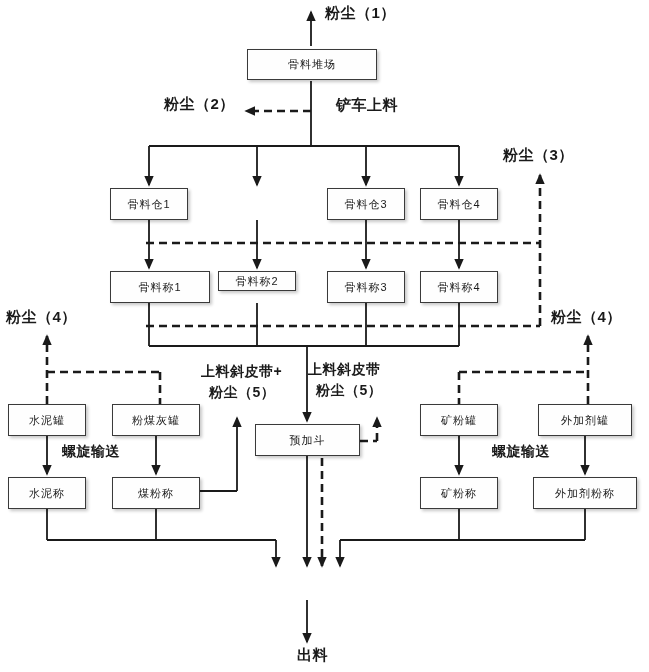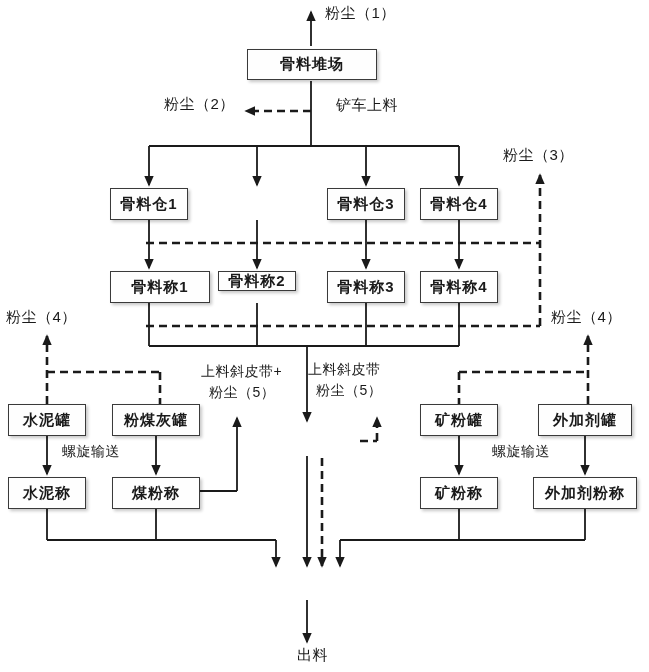--- a/index.html
+++ b/index.html
@@ -9,25 +9,25 @@
     position:relative; width:649px; height:672px;
     background:var(--background,#ffffff); overflow:hidden;
     color:var(--text,#1a1a1a);
   }
   svg.lines { position:absolute; left:0; top:0; }
   .node {
     position:absolute; display:flex; align-items:center; justify-content:center;
     background:var(--box-fill,#fefefe);
     border:1px solid var(--box-border,#3a3a3a);
     box-shadow:2px 2px 3px rgba(0,0,0,0.22);
-    font-size:15px; font-weight:700; letter-spacing:1px;
+    font-size:11px; font-weight:400; letter-spacing:1px;
     color:var(--text,#1a1a1a); white-space:nowrap; z-index:2;
   }
   .lbl {
-    position:absolute; font-size:15px; font-weight:400; letter-spacing:0.5px;
+    position:absolute; font-size:15px; font-weight:700; letter-spacing:0.5px;
     color:var(--text,#1a1a1a); white-space:nowrap; z-index:3;
   }
 </style>
 </head>
 <body>
 
 <div class="canvas">
 
   <svg class="lines" width="649" height="672" viewBox="0 0 649 672" aria-hidden="true">
     <defs>
@@ -113,20 +113,21 @@
   <div class="node" style="left:110px;top:271px;width:100px;height:32px">骨料称1</div>
   <div class="node" style="left:218px;top:271px;width:78px;height:20px">骨料称2</div>
   <div class="node" style="left:327px;top:271px;width:78px;height:32px">骨料称3</div>
   <div class="node" style="left:420px;top:271px;width:78px;height:32px">骨料称4</div>
 
   <div class="node" style="left:112px;top:404px;width:88px;height:32px">粉煤灰罐</div>
   <div class="node" style="left:8px;top:404px;width:78px;height:32px">水泥罐</div>
   <div class="node" style="left:8px;top:477px;width:78px;height:32px">水泥称</div>
   <div class="node" style="left:112px;top:477px;width:88px;height:32px">煤粉称</div>
 
+  <div class="node" style="left:255px;top:424px;width:105px;height:32px">预加斗</div>
 
   <div class="node" style="left:420px;top:404px;width:78px;height:32px">矿粉罐</div>
   <div class="node" style="left:538px;top:404px;width:94px;height:32px">外加剂罐</div>
   <div class="node" style="left:420px;top:477px;width:78px;height:32px">矿粉称</div>
   <div class="node" style="left:533px;top:477px;width:104px;height:32px">外加剂粉称</div>
 
 
   <div class="lbl" style="left:325px;top:4px">粉尘（1）</div>
   <div class="lbl" style="left:336px;top:96px">铲车上料</div>
   <div class="lbl" style="left:164px;top:95px">粉尘（2）</div>

